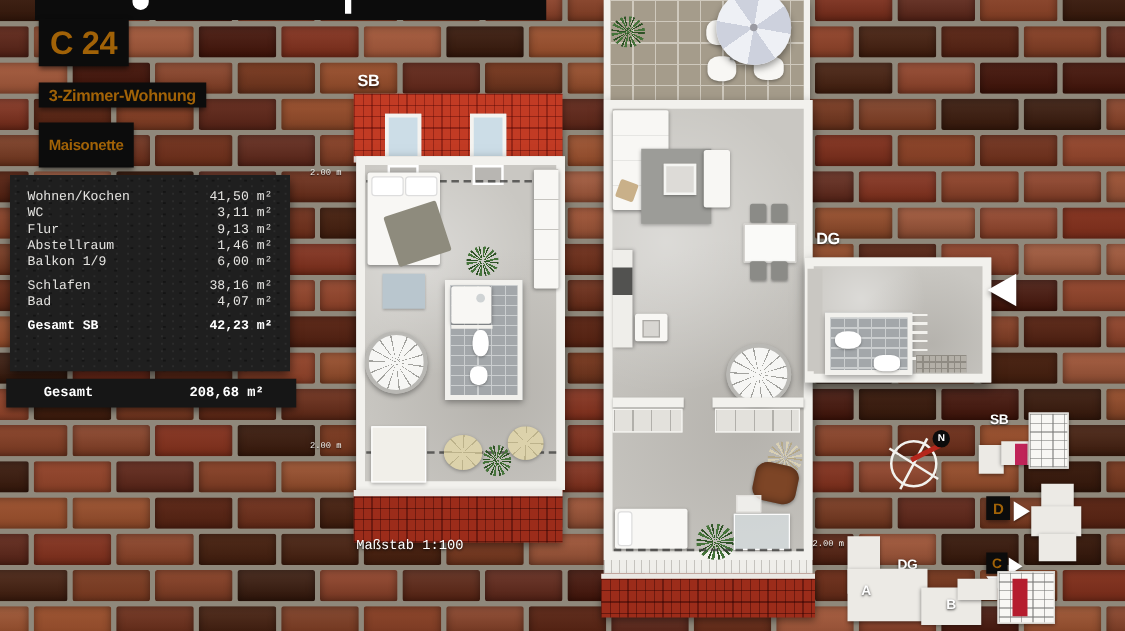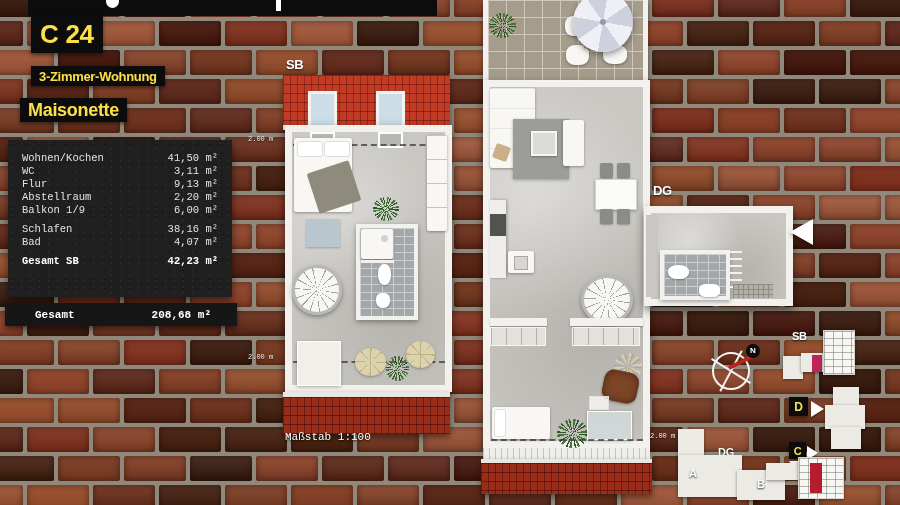--- a/index.html
+++ b/index.html
@@ -2,21 +2,21 @@
 <html><head>
 <meta charset="utf-8">
 <style>
   html,body{margin:0;padding:0;background:#1a1a1a}
   .stage{position:relative;width:900px;height:505px;overflow:hidden;
          font-family:"Liberation Sans",sans-serif;background:#8f887b}
   .abs{position:absolute}
   
   #brick-layer{position:absolute;inset:0;background:#8f887b}
   
-  .blackbox{background:#0c0c0c;color:#fde047;font-weight:bold;letter-spacing:-.3px;
+  .blackbox{background:#0c0c0c;color:#a16207;font-weight:bold;letter-spacing:-.3px;
             display:flex;align-items:center;box-shadow:0 2px 4px rgba(0,0,0,.5)}
   
   #area-panel{left:8px;top:140px;width:224px;height:157px;background-color:#1f1f1f;
     background-image:radial-gradient(rgba(255,255,255,.06) 1px,transparent 1px),
                      radial-gradient(rgba(0,0,0,.35) 1px,transparent 1px);
     background-size:9px 6px,13px 9px;
     box-shadow:0 4px 8px rgba(0,0,0,.55);padding:12px 14px 0;box-sizing:border-box}
   .trow{display:flex;justify-content:space-between;color:#e4e3e0;
         font-family:"Liberation Mono","DejaVu Sans Mono",monospace;
         font-size:10.5px;line-height:13px;white-space:nowrap}
@@ -348,40 +348,40 @@
   <div class="abs" style="left:28px;top:0;width:409px;height:16px;background:#0c0c0c">
     <div class="abs" style="left:78px;top:-2px;width:13px;height:10px;background:#fff;border-radius:0 0 7px 7px"></div>
     <div class="abs" style="left:248px;top:-2px;width:5px;height:13px;background:#fff"></div>
   </div>
   <div class="abs blackbox" style="left:31px;top:15px;height:38px;padding:0 9px;font-size:26px">
     <span>C 24</span>
   </div>
   <div class="abs blackbox" style="left:31px;top:66px;height:20px;padding:0 8px;font-size:13px">
     <span>3-Zimmer-Wohnung</span>
   </div>
-  <div class="abs blackbox" style="left:20px;top:98px;height:24px;padding:0 8px;font-size:18px">
+  <div class="abs blackbox" style="left:31px;top:98px;height:36px;padding:0 8px;font-size:12px">
     <span>Maisonette</span>
   </div>
 
   <div id="area-panel" class="abs">
     <div class="trow">
         <span>Wohnen/Kochen</span>
         <span>41,50 m²</span>
       </div>
     <div class="trow">
         <span>WC</span>
         <span>3,11 m²</span>
       </div>
     <div class="trow">
         <span>Flur</span>
         <span>9,13 m²</span>
       </div>
     <div class="trow">
         <span>Abstellraum</span>
-        <span>2,20 m²</span>
+        <span>1,46 m²</span>
       </div>
     <div class="trow">
         <span>Balkon 1/9</span>
         <span>6,00 m²</span>
       </div>
     <div class="trow" style="margin-top:6px">
         <span>Schlafen</span>
         <span>38,16 m²</span>
       </div>
     <div class="trow">

